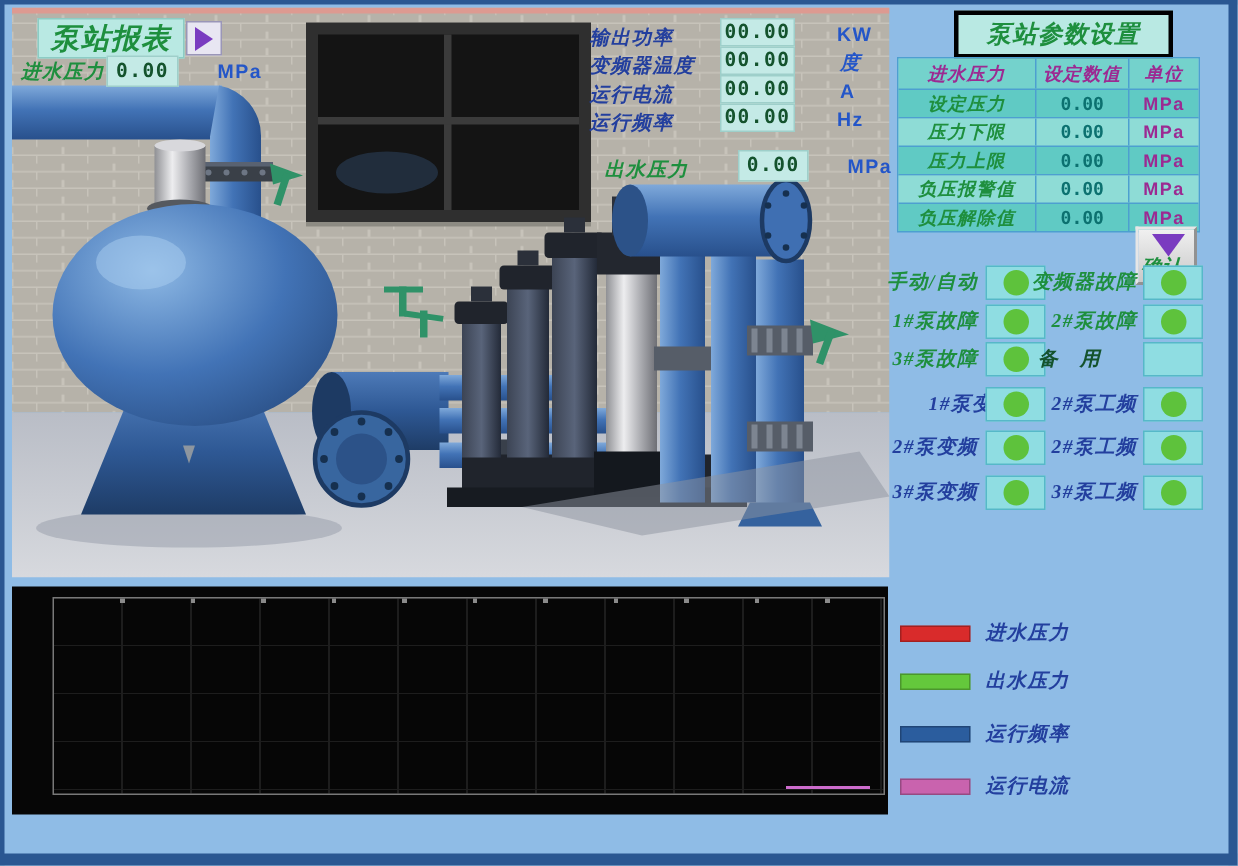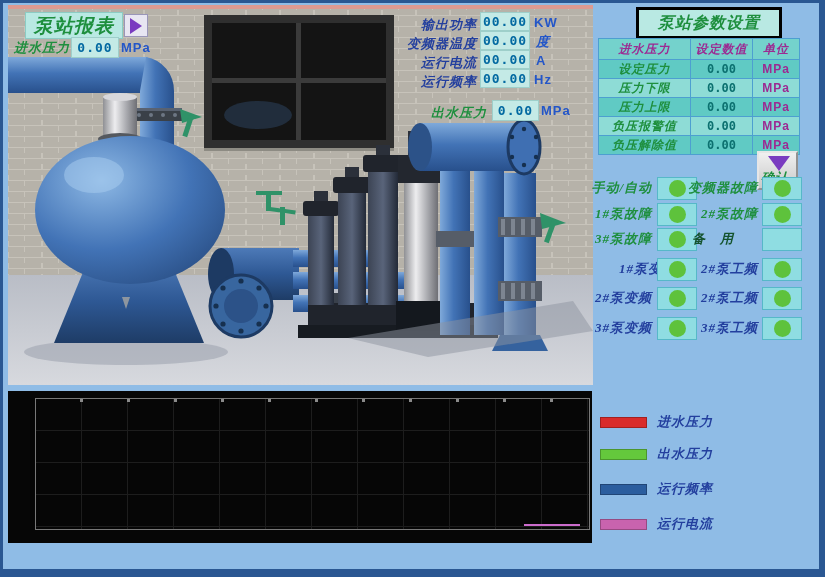--- a/index.html
+++ b/index.html
@@ -3,37 +3,37 @@
 <meta charset="utf-8">
 <style>
   html,body{margin:0;padding:0;background:#5a7da6;}
   #app{position:relative;width:825px;height:577px;background:#8fbce6;overflow:hidden;
        font-family:"Liberation Serif",serif;}
   .abs{position:absolute;}
   
   .frame{position:absolute;background:#2a5792;pointer-events:none;z-index:40;}
   
   .cjk{font-style:italic;font-weight:bold;letter-spacing:1px;}
-  .green{color:#1e8f3e;} .navy{color:#233f9e;} .blue{color:#2456c8;} .mag{color:#9c2a92;}
-  
-  .vbox{background:#c4eae6;border:1px solid #9ecfca;color:#0369a1;
+  .green{color:#1e8f3e;} .navy{color:#233f9e;} .blue{color:#2456c8;margin-left:24px;} .mag{color:#9c2a92;}
+  
+  .vbox{background:#c4eae6;border:1px solid #9ecfca;color:#14532d;
         font-family:"DejaVu Sans Mono",monospace;font-weight:bold;
         display:flex;align-items:center;justify-content:center;font-size:13px;letter-spacing:1px;}
   
   #scene{left:8px;top:5px;width:585px;height:380px;}
   .overlay-label{position:absolute;font-size:13px;line-height:1;}
   
   #report-box{left:17px;top:7px;width:96px;height:25px;background:#b9e9e3;border:1px solid #8cccc4;
       display:flex;align-items:center;justify-content:center;font-size:19px;}
   #report-play{left:116px;top:9px;width:22px;height:21px;background:#e8e6f2;border:1px solid #9a96b8;
       display:flex;align-items:center;justify-content:center;cursor:pointer;}
   .tri-right{width:0;height:0;border-left:12px solid #7a3bc0;border-top:8px solid transparent;border-bottom:8px solid transparent;}
   .tri-down{width:0;height:0;border-top:15px solid #7a3bc0;border-left:11px solid transparent;border-right:11px solid transparent;}
   
-  .ro-label{position:absolute;text-align:right;font-size:13px;}
+  .ro-label{position:absolute;text-align:left;font-size:13px;}
   
   #settings-title{left:636px;top:7px;width:140px;height:26px;background:#b9e9e3;border:3px solid #000000;
       display:flex;align-items:center;justify-content:center;font-size:16px;letter-spacing:3px;}
   #ptable{left:598px;top:38px;width:200px;border:1px solid #4d9fd0;}
   .trow{display:flex;height:18px;}
   .trow.head{height:20px;background:#74d2cc;}
   .trow:nth-child(odd):not(.head){background:#8edcd6;}
   .trow:nth-child(even):not(.head){background:#60cac4;}
   .tc{display:flex;align-items:center;justify-content:center;font-size:12px;border-right:1px solid #4d9fd0;box-sizing:border-box;}
   .tc:last-child{border-right:none;}

